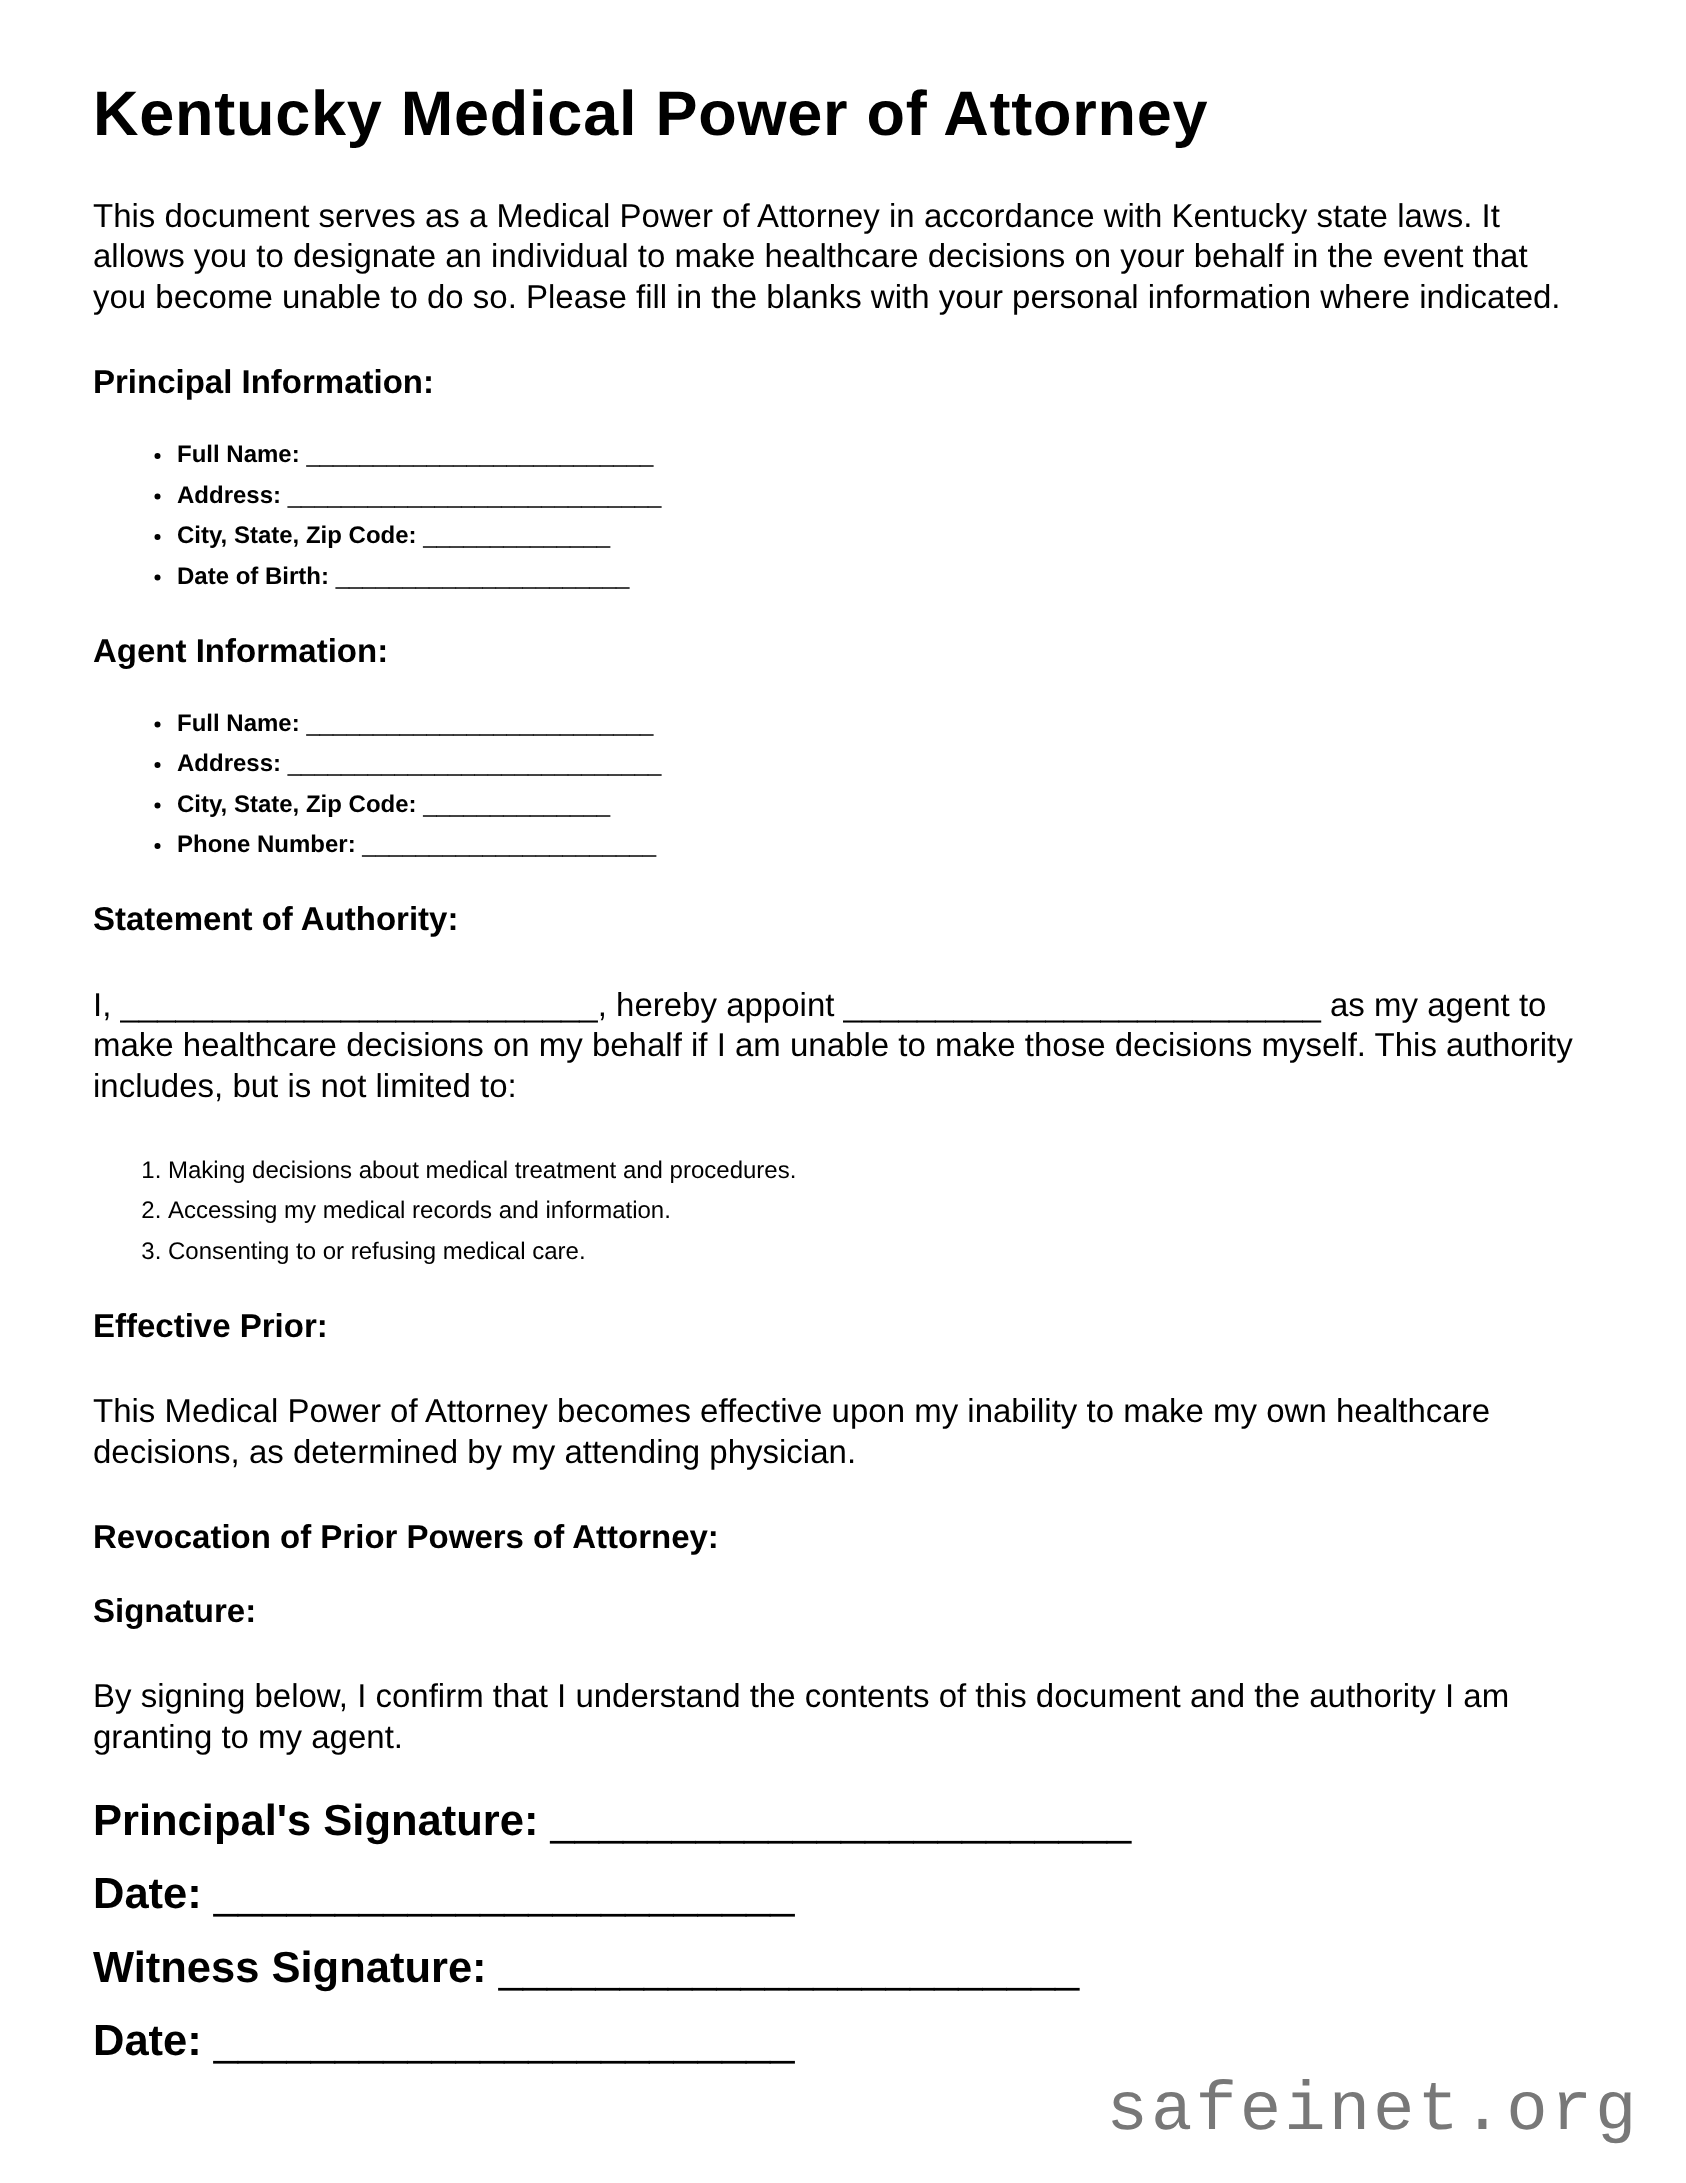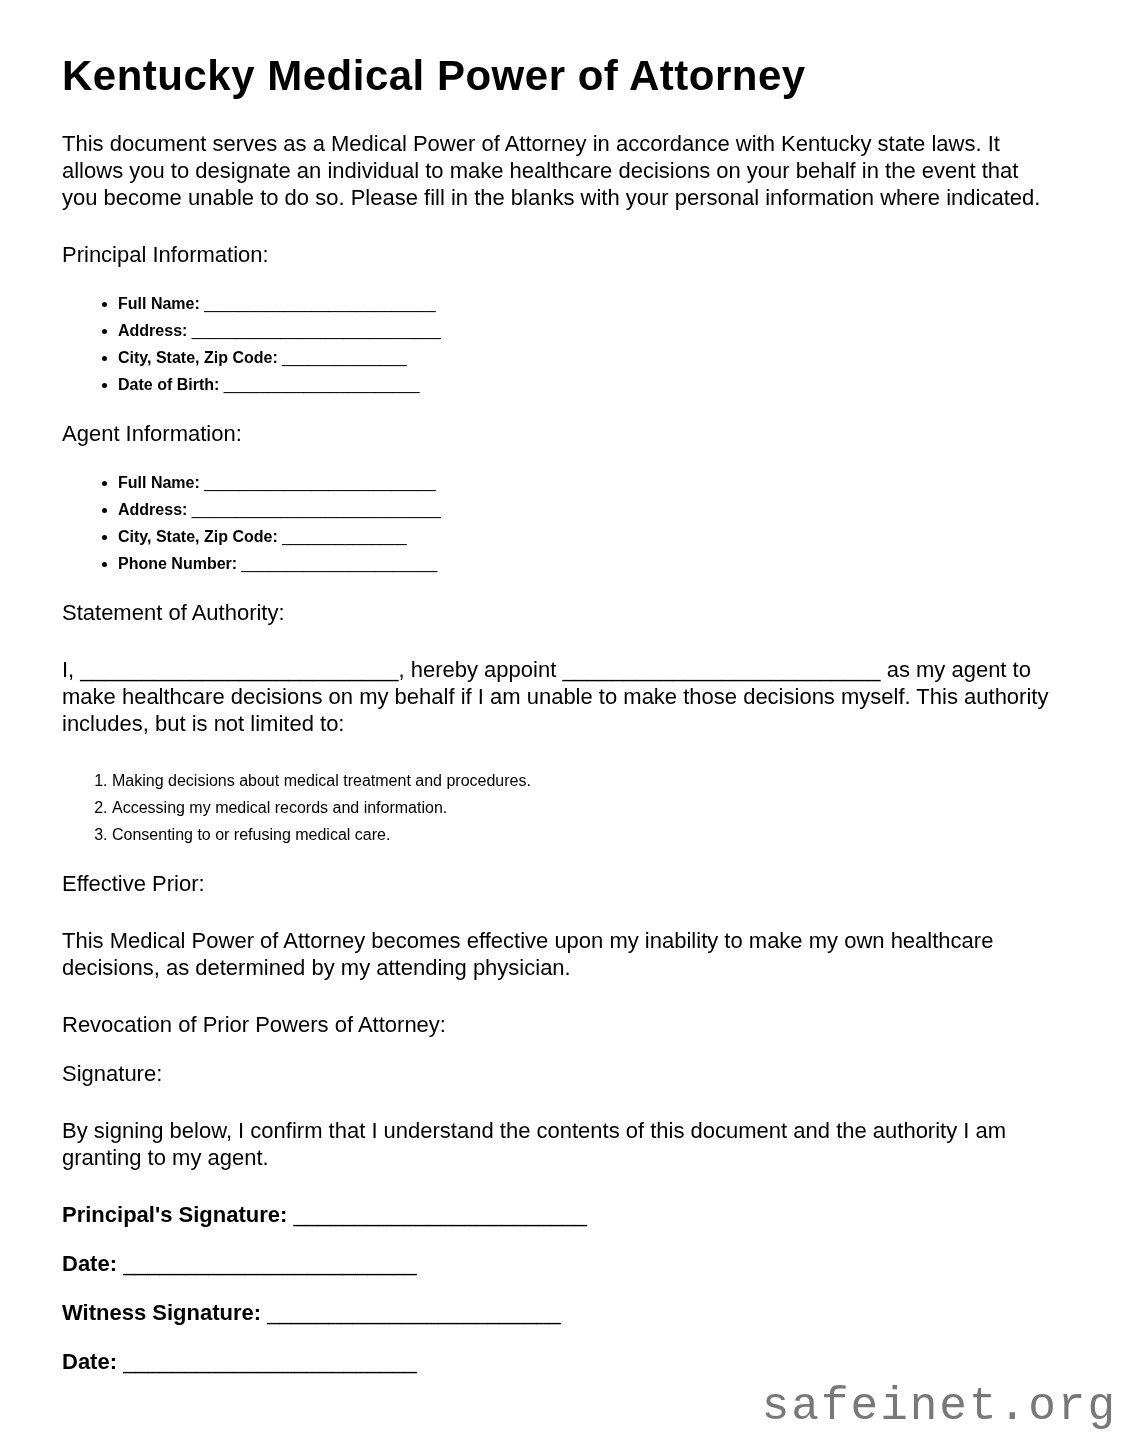--- a/index.html
+++ b/index.html
@@ -26,21 +26,21 @@
     margin: 0 0 24px 0;
   }
   .para {
     font-size: 22px;
     line-height: 27px;
     margin: 30px 0;
   }
   .section-heading {
     font-size: 22px;
     line-height: 27px;
-    font-weight: normal;
+    font-weight: bold;
     margin: 22px 0;
   }
   ul.field-list {
     margin: 22px 0;
     padding-left: 56px;
     list-style: disc outside;
   }
   ol.authority-list {
     margin: 22px 0;
     padding-left: 50px;
@@ -52,27 +52,27 @@
   }
   .bold-label {
     font-weight: bold;
   }
   .blank-line {
     font-weight: normal;
     white-space: nowrap;
     letter-spacing: 0;
   }
   .sig-row {
-    font-size: 22px;
+    font-size: 29px;
     line-height: 27px;
     margin: 22px 0;
   }
   .watermark {
     position: absolute;
-    right: 7px;
+    right: 31px;
     bottom: 22px;
     font-family: "Liberation Mono", monospace;
     font-size: 46px;
     letter-spacing: 2px;
     color: #787878;
   }
 </style>
 </head>
 <body>
 

